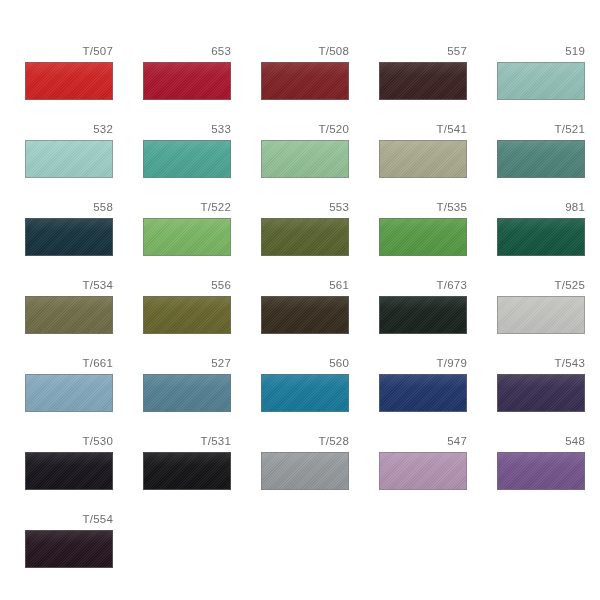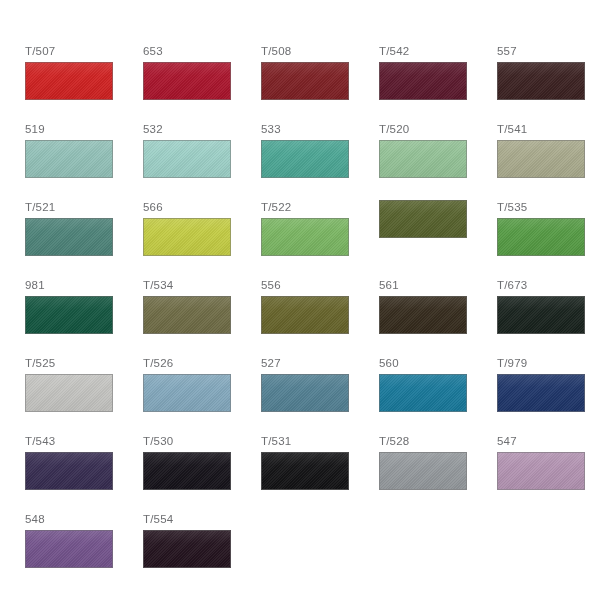--- a/index.html
+++ b/index.html
@@ -34,21 +34,21 @@
   .swatch-cell {
     width: 88px;
     height: 78px;
     position: relative;
   }
   .swatch-label {
     display: block;
     width: 88px;
     height: 18px;
     line-height: 18px;
-    text-align: left;
+    text-align: right;
     font-size: 11.5px;
     color: #6d6e71;
     letter-spacing: 0.2px;
     white-space: nowrap;
     font-family: "Liberation Sans", sans-serif;
   }
   .swatch-chip {
     display: block;
     width: 88px;
     height: 38px;
@@ -99,24 +99,20 @@
       </div>
       <div class="swatch-cell">
         <span class="swatch-label">653</span>
         <span class="swatch-chip" style="background-color: rgb(169, 19, 43);"></span>
       </div>
       <div class="swatch-cell">
         <span class="swatch-label">T/508</span>
         <span class="swatch-chip" style="background-color: rgb(125, 31, 35);"></span>
       </div>
       <div class="swatch-cell">
-        <span class="swatch-label">T/542</span>
-        <span class="swatch-chip" style="background-color: rgb(91, 24, 44);"></span>
-      </div>
-      <div class="swatch-cell">
         <span class="swatch-label">557</span>
         <span class="swatch-chip" style="background-color: rgb(58, 32, 32);"></span>
       </div>
       <div class="swatch-cell">
         <span class="swatch-label">519</span>
         <span class="swatch-chip" style="background-color: rgb(145, 192, 183);"></span>
       </div>
       <div class="swatch-cell">
         <span class="swatch-label">532</span>
         <span class="swatch-chip" style="background-color: rgb(156, 207, 198);"></span>
@@ -131,28 +127,29 @@
       </div>
       <div class="swatch-cell">
         <span class="swatch-label">T/541</span>
         <span class="swatch-chip" style="background-color: rgb(168, 169, 140);"></span>
       </div>
       <div class="swatch-cell">
         <span class="swatch-label">T/521</span>
         <span class="swatch-chip" style="background-color: rgb(76, 130, 120);"></span>
       </div>
       <div class="swatch-cell">
-        <span class="swatch-label">566</span>
-        <span class="swatch-chip" style="background-color: rgb(194, 203, 66);"></span>
+        <span class="swatch-label">558</span>
+        <span class="swatch-chip" style="background-color: rgb(20, 49, 60);"></span>
       </div>
       <div class="swatch-cell">
         <span class="swatch-label">T/522</span>
         <span class="swatch-chip" style="background-color: rgb(121, 181, 97);"></span>
       </div>
       <div class="swatch-cell">
+        <span class="swatch-label">553</span>
         <span class="swatch-chip" style="background-color: rgb(86, 97, 44);"></span>
       </div>
       <div class="swatch-cell">
         <span class="swatch-label">T/535</span>
         <span class="swatch-chip" style="background-color: rgb(84, 154, 67);"></span>
       </div>
       <div class="swatch-cell">
         <span class="swatch-label">981</span>
         <span class="swatch-chip" style="background-color: rgb(18, 85, 63);"></span>
       </div>
@@ -170,21 +167,21 @@
       </div>
       <div class="swatch-cell">
         <span class="swatch-label">T/673</span>
         <span class="swatch-chip" style="background-color: rgb(23, 33, 28);"></span>
       </div>
       <div class="swatch-cell">
         <span class="swatch-label">T/525</span>
         <span class="swatch-chip" style="background-color: rgb(195, 195, 192);"></span>
       </div>
       <div class="swatch-cell">
-        <span class="swatch-label">T/526</span>
+        <span class="swatch-label">T/661</span>
         <span class="swatch-chip" style="background-color: rgb(130, 167, 188);"></span>
       </div>
       <div class="swatch-cell">
         <span class="swatch-label">527</span>
         <span class="swatch-chip" style="background-color: rgb(82, 127, 146);"></span>
       </div>
       <div class="swatch-cell">
         <span class="swatch-label">560</span>
         <span class="swatch-chip" style="background-color: rgb(23, 120, 154);"></span>
       </div>

